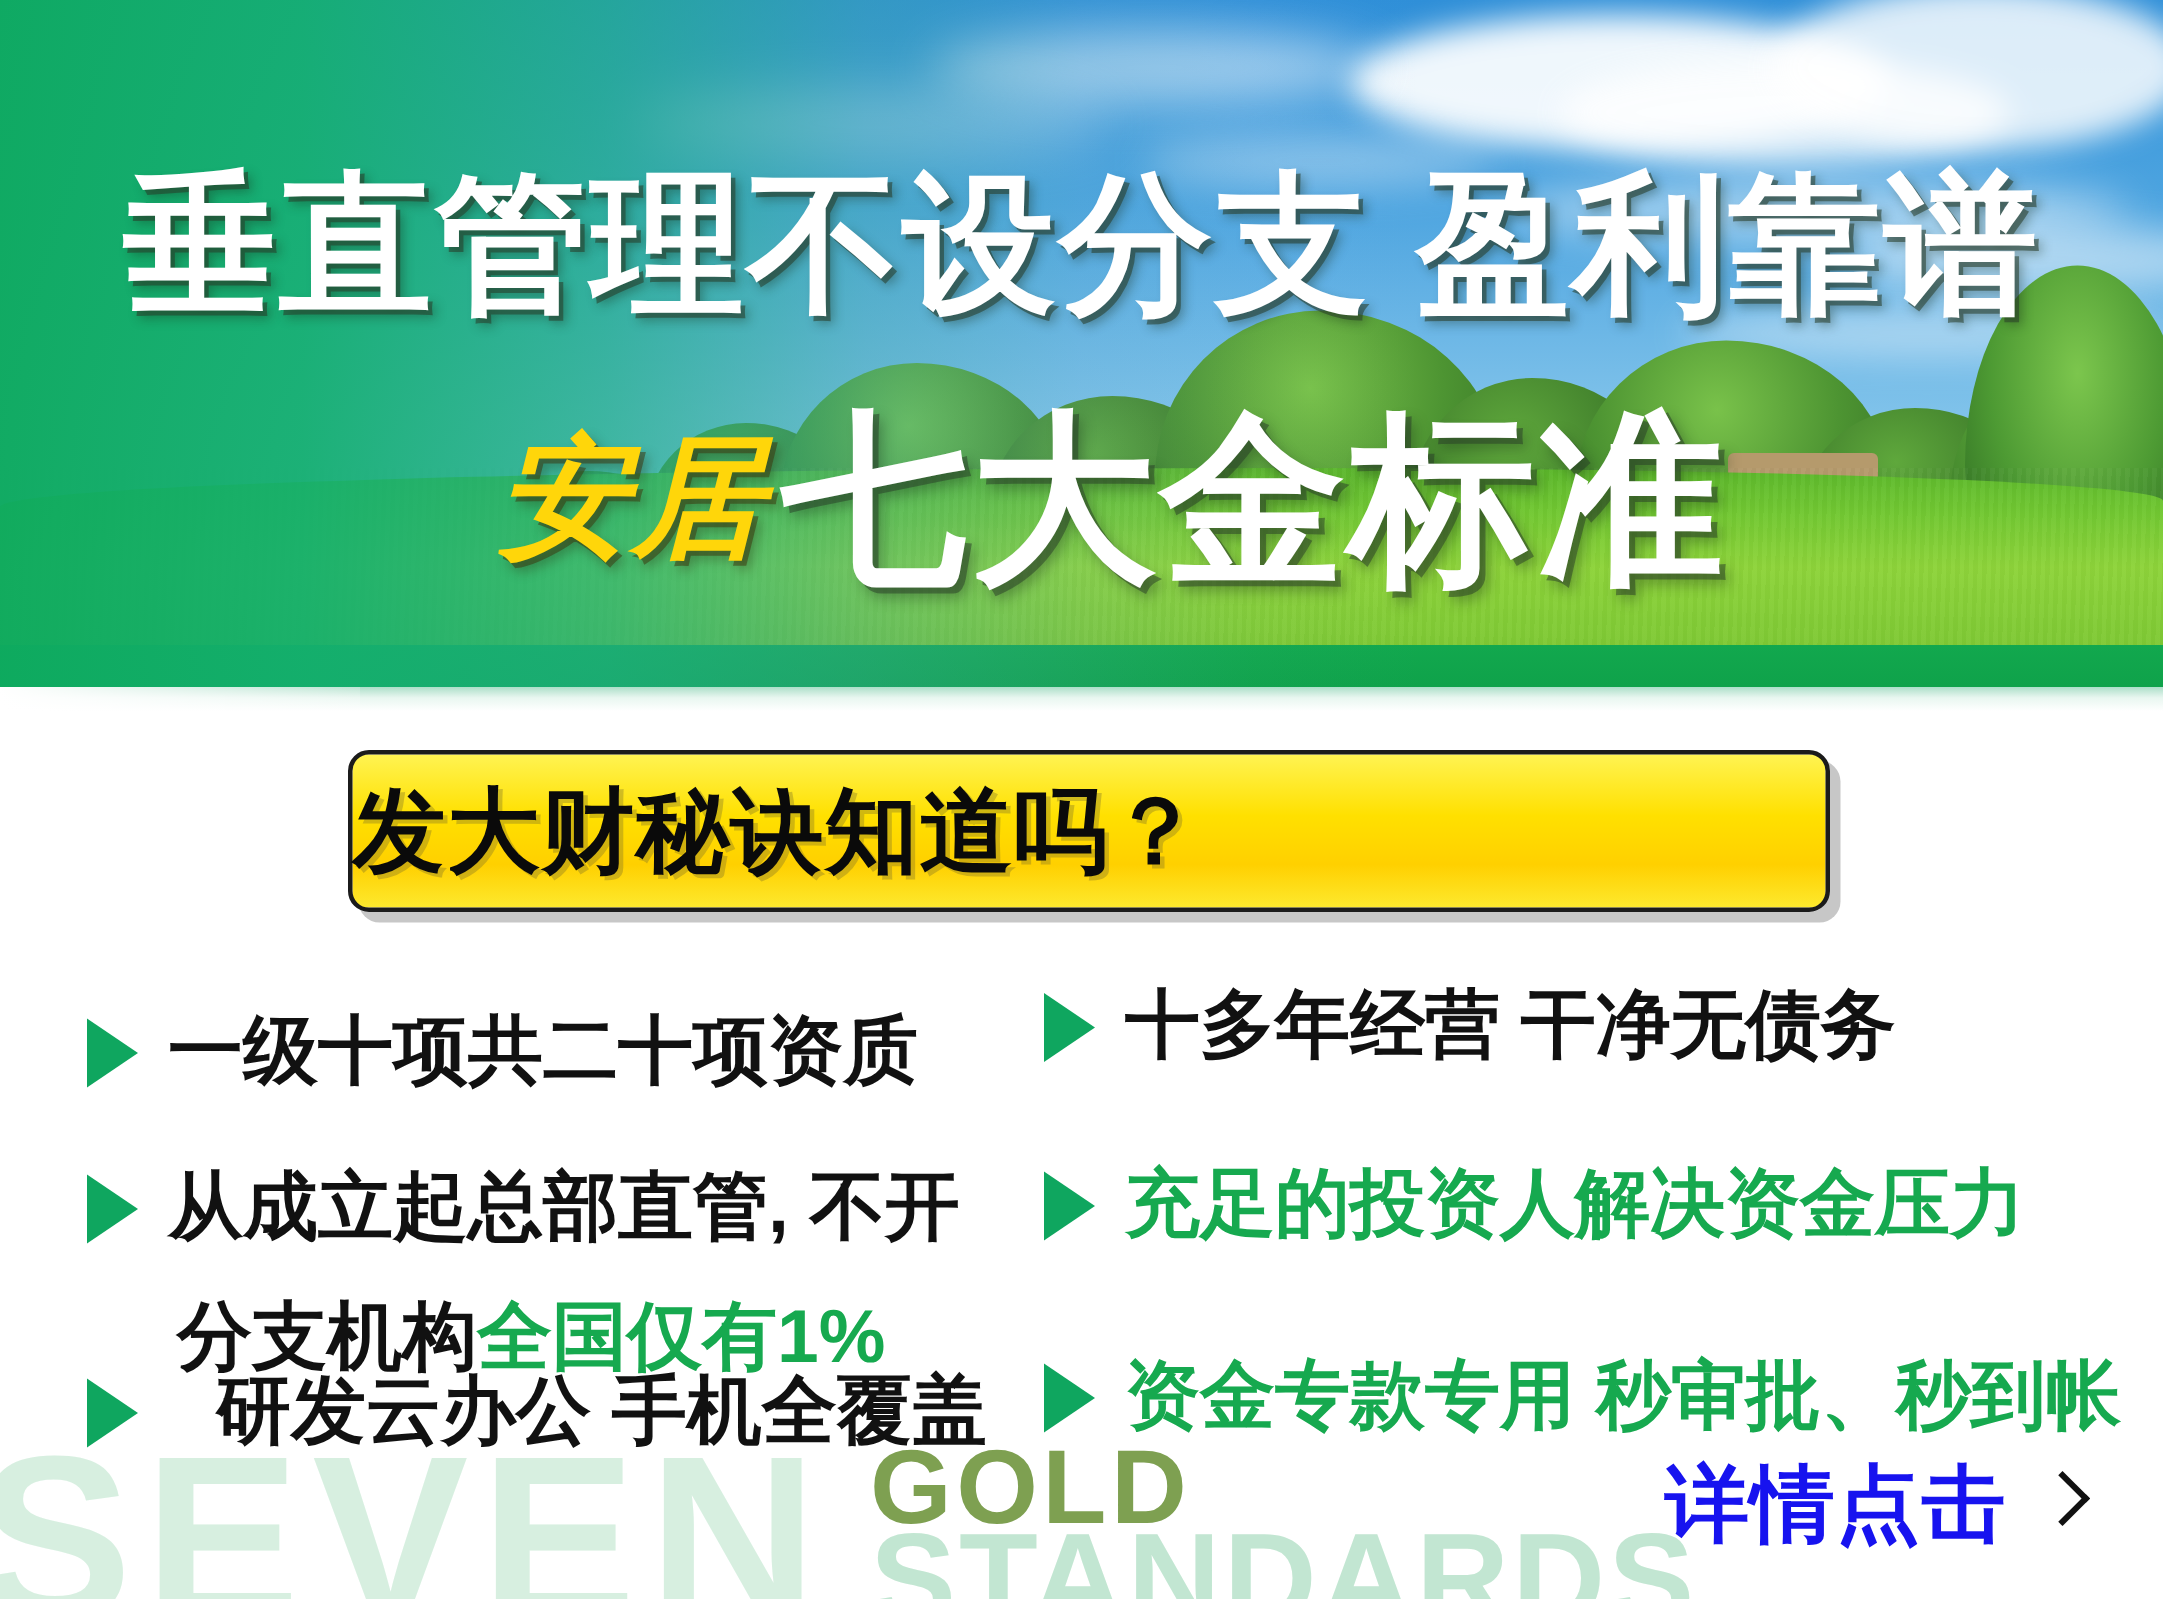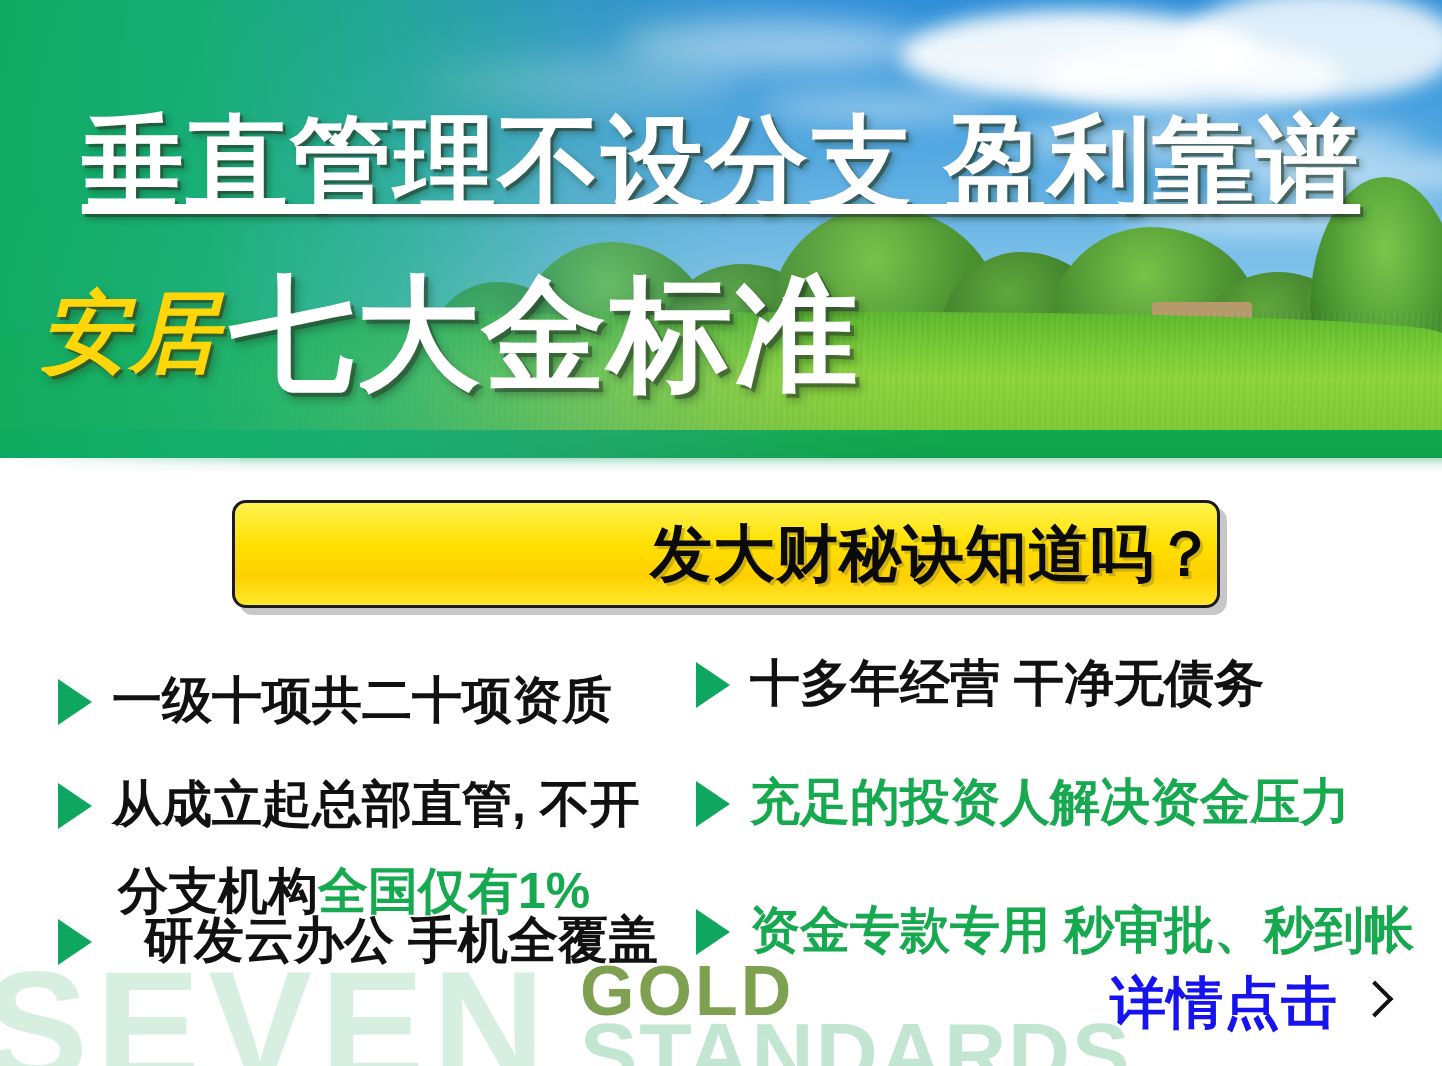--- a/index.html
+++ b/index.html
@@ -186,28 +186,27 @@
     text-align: center;
     font-size: 102px;
     line-height: 1;
     font-weight: bold;
     color: #ffffff;
     letter-spacing: 2px;
     white-space: nowrap;
     text-shadow:
       3px 3px 0 rgba(40,60,40,0.55),
       5px 5px 7px rgba(20,40,20,0.35);
-    text-decoration: underline;
   }
   .hero-line2 {
     position: absolute;
     left: 0;
     right: 0;
     top: 272px;
-    text-align: left;
+    text-align: center;
     white-space: nowrap;
     line-height: 1;
     padding-left: 40px;
   }
   .anju {
     display: inline-block;
     font-size: 88px;
     font-weight: bold;
     font-style: italic;
     color: #ffd60a;
@@ -237,21 +236,21 @@
     top: 500px;
     width: 988px;
     height: 108px;
     background: linear-gradient(to bottom, #fff352 0%, #ffe000 40%, #ffd000 72%, #fde92e 100%);
     border: 3px solid #1b1b1b;
     border-radius: 14px;
     box-sizing: border-box;
     box-shadow: 7px 7px 0 rgba(0,0,0,0.22);
     display: flex;
     align-items: center;
-    justify-content: flex-end;
+    justify-content: flex-start;
   }
   .yellow-banner-text {
     font-size: 62px;
     font-weight: bold;
     color: #0a0a0a;
     letter-spacing: 1px;
     white-space: nowrap;
     text-shadow: 3px 3px 0 rgba(120,110,40,0.35);
   }
 

